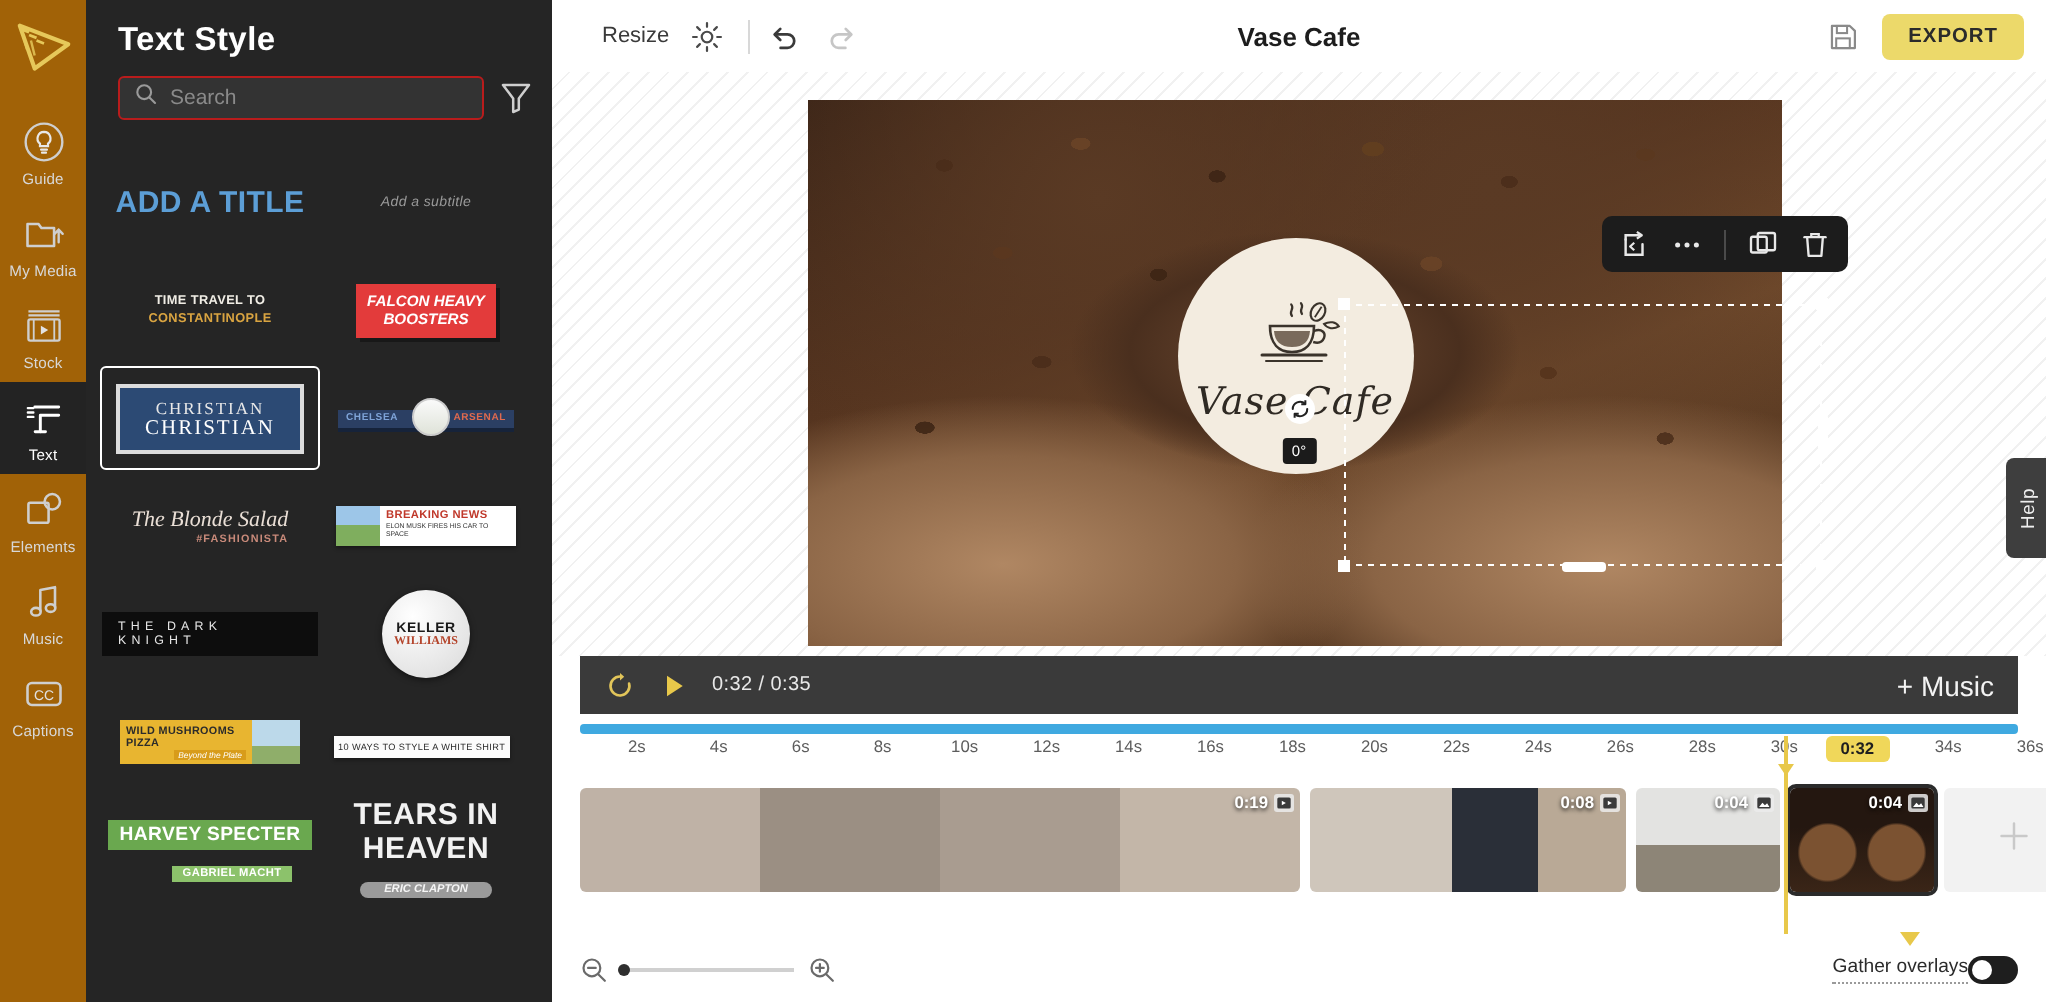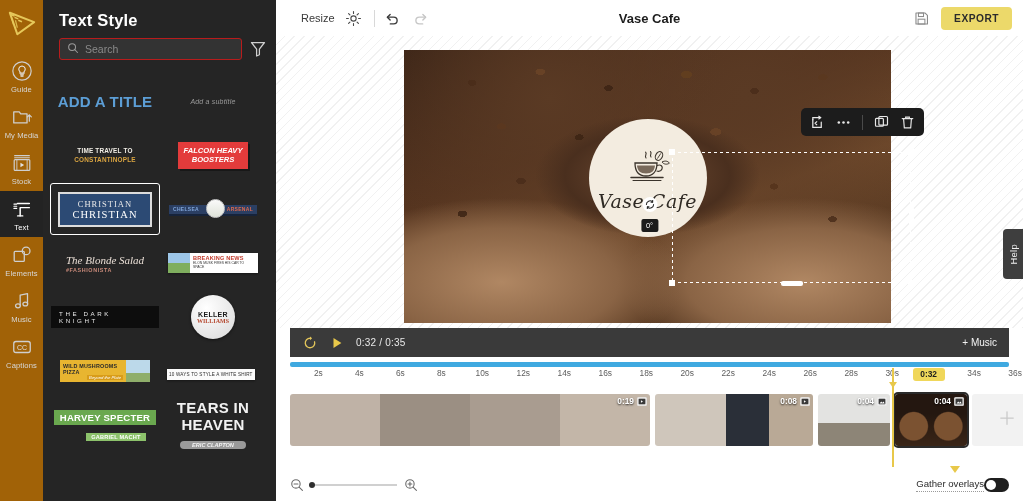--- a/index.html
+++ b/index.html
@@ -65,21 +65,21 @@
   .th-cl { background: #2c4a74; border: 2px solid #dcdcdc; padding: 5px 12px; text-align: center; }
   .th-cl .l1 { color: #e8e8e8; font-size: 8.5px; letter-spacing: 1px; font-family: "Liberation Serif", serif; display:block;}
   .th-cl .l2 { color: #ffffff; font-size: 10.5px; letter-spacing: 1px; font-family: "Liberation Serif", serif; display:block;}
   .th-chelsea { position: relative; width: 88px; height: 22px; display:flex; align-items:center;}
   .th-chelsea .bar { position: absolute; left: 0; right: 0; top: 7px; height: 9px; background: #2b3f63; }
   .th-chelsea .bar2 { position:absolute; left:0; right:0; top: 16px; height:2px; background:#16233a;}
   .th-chelsea .tl { position: absolute; left: 4px; top: 8px; color: #7fa4d8; font-size: 5px; font-weight: bold; letter-spacing:.3px;}
   .th-chelsea .tr { position: absolute; right: 4px; top: 8px; color: #e06a4e; font-size: 5px; font-weight: bold; letter-spacing:.3px;}
   .th-chelsea .ball { position: absolute; left: 37px; top: 1px; width: 19px; height: 19px;
                       border-radius: 50%; background: linear-gradient(#fafafa,#dfe3d9); border:1px solid #ccc;}
-  .th-blonde { text-align: left; }
+  .th-blonde { text-align: right; }
   .th-blonde .l1 { color: #eadfd6; font-size: 11px; font-family: "Liberation Serif", serif;
                    font-style: italic; display: block; line-height: 13px;}
   .th-blonde .ln { height: 1.5px; background: #e6ded4; margin: 1px auto 2px auto; width: 54px;}
   .th-blonde .l2 { color: #c98a7a; font-size: 5.4px; font-weight: bold; letter-spacing: .6px; display:block;}
   .th-breaking { background: #fff; display: flex; width: 90px; height: 20px; box-shadow: 0 1px 2px rgba(0,0,0,.4);}
   .th-breaking .img { width: 22px; background: linear-gradient(#9dc6e8 48%, #7fae5e 48%); }
   .th-breaking .txt { flex: 1; padding: 2px 3px; }
   .th-breaking .b1 { color: #c0392b; font-size: 5.6px; font-weight: bold; letter-spacing:.2px; display:block;}
   .th-breaking .b2 { color: #333; font-size: 3.4px; display:block; line-height: 4.2px; }
   .th-dark { background: #0d0d0d; color: #e6e6e6; font-size: 6.2px; letter-spacing: 2.6px;
@@ -190,21 +190,21 @@
   .float-tb { position: absolute; left: 525px; top: 72px; height: 28px; background: #1c1c1c;
               border-radius: 5px; display: flex; align-items: center; padding: 0 9px; gap: 11px; }
   .float-tb .fi { width: 15px; height: 15px; display:flex; align-items:center; justify-content:center; cursor: pointer;}
   .float-tb .fdiv { width: 1px; height: 15px; background: #4a4a4a; }
 
   
   .playerbar { height: 29px; flex: 0 0 29px; background: #3a3a3a; margin: 0 14px;
                display: flex; align-items: center; padding: 0 12px; gap: 11px; position: relative;}
   .pb-ico { width: 16px; height: 16px; display:flex; align-items:center; justify-content:center; cursor: pointer;}
   .pb-time { color: #e8e8e8; font-size: 10px; letter-spacing: .2px; }
-  .pb-music { margin-left: auto; color: #f3f3f3; font-size: 10px; cursor: pointer; }
+  .pb-music { margin-left: auto; color: #f3f3f3; font-size: 14px; cursor: pointer; }
   .yellowbar { position: absolute; left: 14px; right: 14px; top: 331px; height: 2.5px; background: #e8c84a; }
   .yellowbar .rest { position: absolute; right: 0; width: 45px; height: 2.5px; background: #7d7d7d; }
 
   
   .tl-wrap { flex: 1; position: relative; background: #fff; }
   .tl-scroll { position: absolute; left: 14px; right: 14px; top: 5px; height: 5px;
                background: #3fa9e0; border-radius: 2px; }
   .tl-ruler { position: absolute; left: 14px; right: 14px; top: 11px; height: 24px; text-decoration: underline; }
   .tick { position: absolute; top: 0; text-align: center; }
   .tick .lbl { font-size: 8.4px; color: #5d5d5d; display: block; line-height: 11px;}

